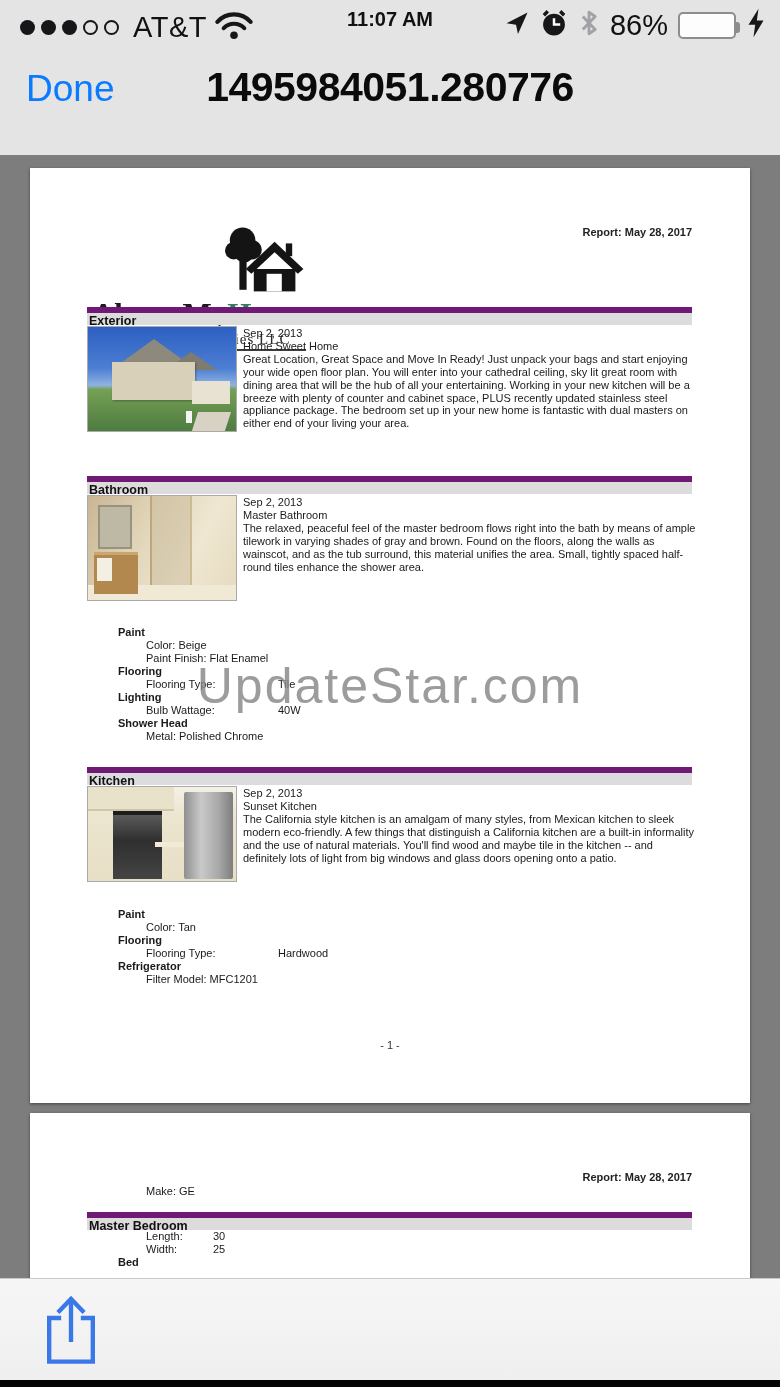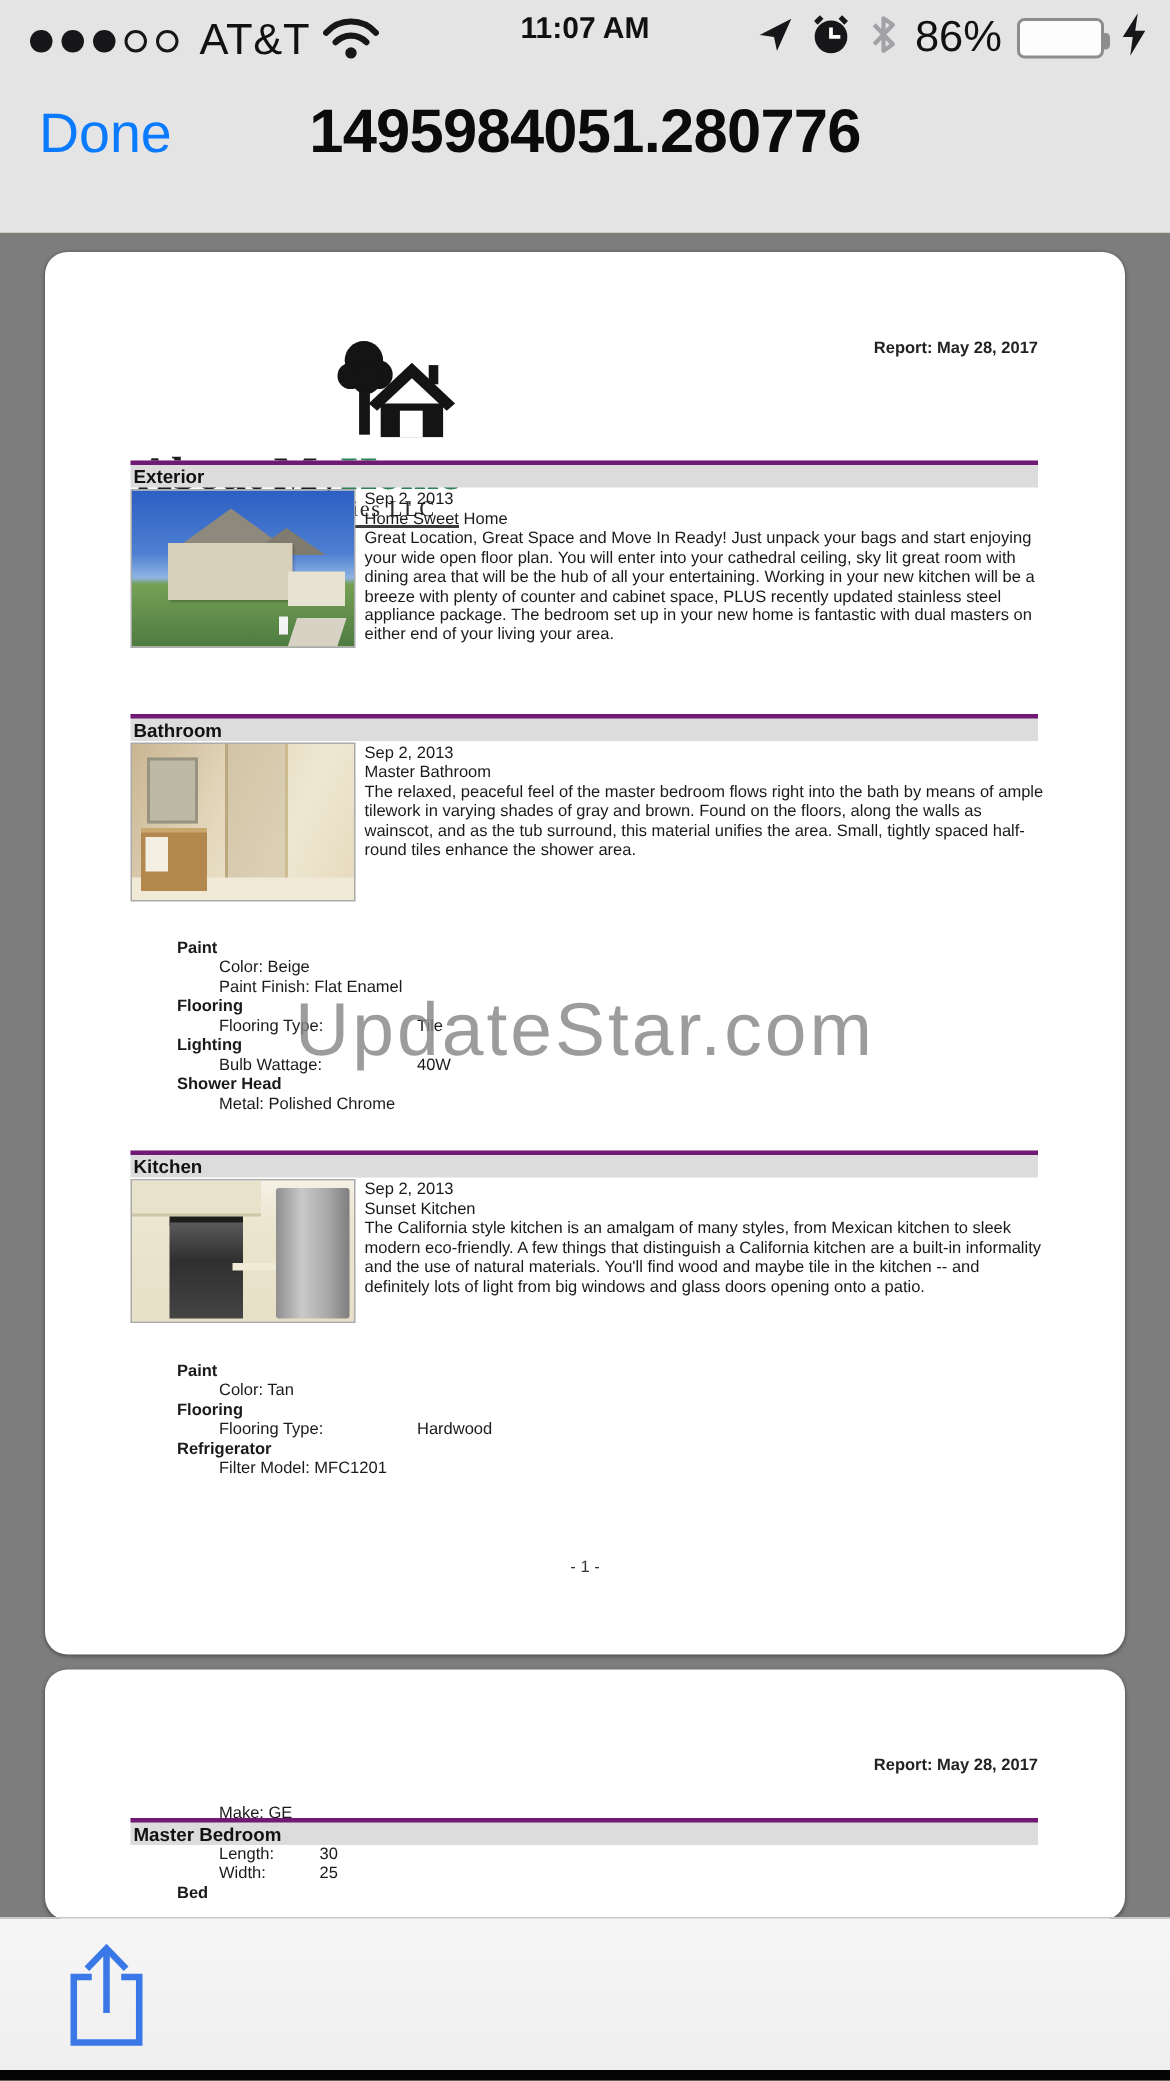--- a/index.html
+++ b/index.html
@@ -23,32 +23,32 @@
   .pct{ font-size:29px; color:#111;}
   .battery{ position:relative; width:58px; height:27px; border:2px solid #8d8d90; border-radius:5px; padding:2px; background:#fdfdfd;}
   .battery .fill{ height:100%; border-radius:2px;}
   .battery .nub{ position:absolute; right:-6px; top:8px; width:4px; height:11px; background:#8d8d90; border-radius:0 3px 3px 0;}
   
   .navbar{ position:relative; height:105px; }
   .done-btn{ position:absolute; left:26px; top:18px; font-size:37px; color:#0a7aff; background:none; border:none; font-family:inherit; cursor:pointer;}
   .nav-title{ position:absolute; left:0; right:0; top:14px; text-align:center; font-size:41px; font-weight:bold; color:#0b0b0b; letter-spacing:-0.5px;}
   
   .doc-area{ position:absolute; left:0; top:155px; width:780px; height:1125px; background:#7d7d7d;}
-  .page{ position:absolute; left:30px; width:720px; background:#fff; box-shadow:0 1px 3px rgba(0,0,0,.45); overflow:hidden;border-radius:15px;}
+  .page{ position:absolute; left:30px; width:720px; background:#fff; box-shadow:0 1px 3px rgba(0,0,0,.45); overflow:hidden;}
   .page1{ top:13px; height:935px;}
   .page2{ top:958px; height:167px;}
   .report-date{ position:absolute; right:58px; font-size:11px; font-weight:bold; color:#222;}
   
   .logo{ position:absolute; left:58px; top:53px; display:flex; align-items:flex-end;flex-direction:column;}
   .logo-text{ margin-left:4px; border-bottom:2px solid #3c3c3c; padding-bottom:1px; }
   .logo-title{ font-family:"Liberation Serif","DejaVu Serif",serif; font-size:31px; font-weight:bold; color:#1c1c1c; white-space:nowrap;}
   .logo-title .green{ color:#2f8158;}
   .logo-sub{ font-family:"Liberation Serif","DejaVu Serif",serif; font-size:15px; color:#2a2a2a; text-align:center; letter-spacing:1px; margin-top:-2px;}
   
-  .sec-header{ position:absolute; left:57px; width:605px; height:18px; background:#dcdcdc; border-top:3px solid #701a75; font-size:12.5px; font-weight:bold; color:#111; padding:1px 0 0 2px;}
+  .sec-header{ position:absolute; left:57px; width:605px; height:18px; background:#dcdcdc; border-top:6px solid #701a75; font-size:12.5px; font-weight:bold; color:#111; padding:1px 0 0 2px;}
   .photo{ position:absolute; left:57px; width:150px; border:1px solid #aaa; overflow:hidden;}
   .sec-text{ position:absolute; left:213px; width:455px; font-size:11px; line-height:12.9px; color:#1a1a1a;}
   .details{ position:absolute; left:88px; width:560px; font-size:11px; line-height:13px; color:#1a1a1a;}
   .drow{ position:relative; height:13px; white-space:pre;}
   .drow.group{ font-weight:bold;}
   .drow.line{ padding-left:28px;}
   .drow .val-tab{ position:absolute; left:160px; top:0;}
   .drow .val-mid{ position:absolute; left:97px; top:0;}
   .drow .val-p2{ position:absolute; left:95px; top:0;}
   .page-num{ position:absolute; left:0; width:100%; text-align:center; font-size:11px; color:#333;}
@@ -231,21 +231,21 @@
         <div class="drow line"><span>Flooring Type:</span><span class="val-tab">Hardwood</span></div>
         <div class="drow group">Refrigerator</div>
         <div class="drow line">Filter Model: MFC1201</div>
       </div>
 
       <div class="page-num" style="top:871px;">- 1 -</div>
     </div>
 
     <div class="page page2">
       <div class="report-date" style="top:58px;">Report: May 28, 2017</div>
-      <div style="position:absolute; left:116px; top:72px; font-size:11px; color:#1a1a1a;margin-top:18px;">Make: GE</div>
+      <div style="position:absolute; left:116px; top:72px; font-size:11px; color:#1a1a1a;">Make: GE</div>
       <div class="sec-header" style="top:99px;">Master Bedroom</div>
       <div class="details" style="top:117px;">
         <div class="drow line"><span>Length:</span><span class="val-p2">30</span></div>
         <div class="drow line"><span>Width:</span><span class="val-p2">25</span></div>
         <div class="drow group">Bed</div>
       </div>
     </div>
   </div>
 
   <div class="toolbar">

